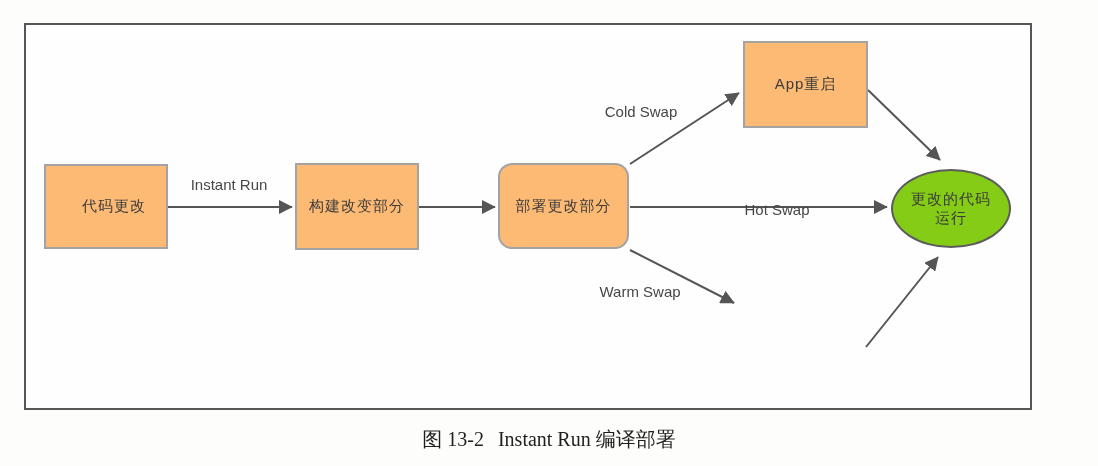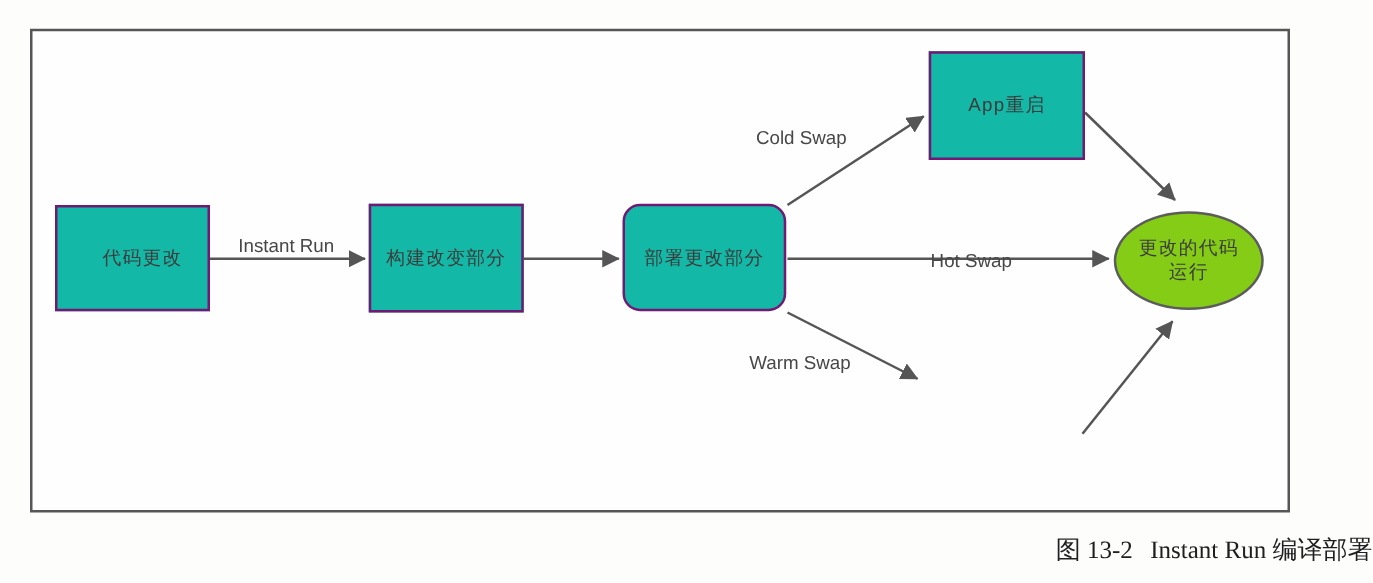--- a/index.html
+++ b/index.html
@@ -22,22 +22,22 @@
   .arrow-layer {
     position: absolute; left: 0; top: 0;
     width: 1098px; height: 466px;
     pointer-events: none;
   }
 
   .node {
     position: absolute;
     display: flex; align-items: center; justify-content: center;
     text-align: center;
-    border: 2px solid #701a75;
-    background: #14b8a6;
+    border: 2px solid #a3a3a3;
+    background: #fdba74;
     color: #3c3c3c;
     font-size: 15px;
     letter-spacing: 1px;
   }
   .node.box-code-change     { left: 44px;  top: 164px; width: 124px; height: 85px; padding-left: 16px; }
   .node.box-build-changed   { left: 295px; top: 163px; width: 124px; height: 87px; }
   .node.box-deploy-changed  { left: 498px; top: 163px; width: 131px; height: 86px; border-radius: 14px; }
   .node.box-app-restart     { left: 743px; top: 41px;  width: 125px; height: 87px; }
   .node.box-activity-restart{ left: 738px; top: 305px; width: 126px; height: 88px; }
 
@@ -51,30 +51,30 @@
   }
 
   .edge-label {
     position: absolute;
     transform: translate(-50%, -50%);
     color: #474747;
     font-size: 15px;
     white-space: nowrap;
     background: transparent;
   }
-  .edge-label.instant-run { left: 229px; top: 197px; }
+  .edge-label.instant-run { left: 229px; top: 184px; }
   .edge-label.cold-swap   { left: 641px; top: 111px; }
   .edge-label.hot-swap    { left: 777px; top: 189px; margin-top: 20px; }
   .edge-label.warm-swap   { left: 640px; top: 291px; }
 
   .caption {
     position: absolute;
     left: 0; top: 426px;
     width: 1098px;
-    text-align: right;
+    text-align: center;
     font-family: "Liberation Serif", "DejaVu Serif", serif;
     font-size: 20px;
     color: #1f1f1f;
   }
   .caption .fig-num { margin-right: 14px; }
 </style>
 </head>
 <body>
 
 <div class="stage">

